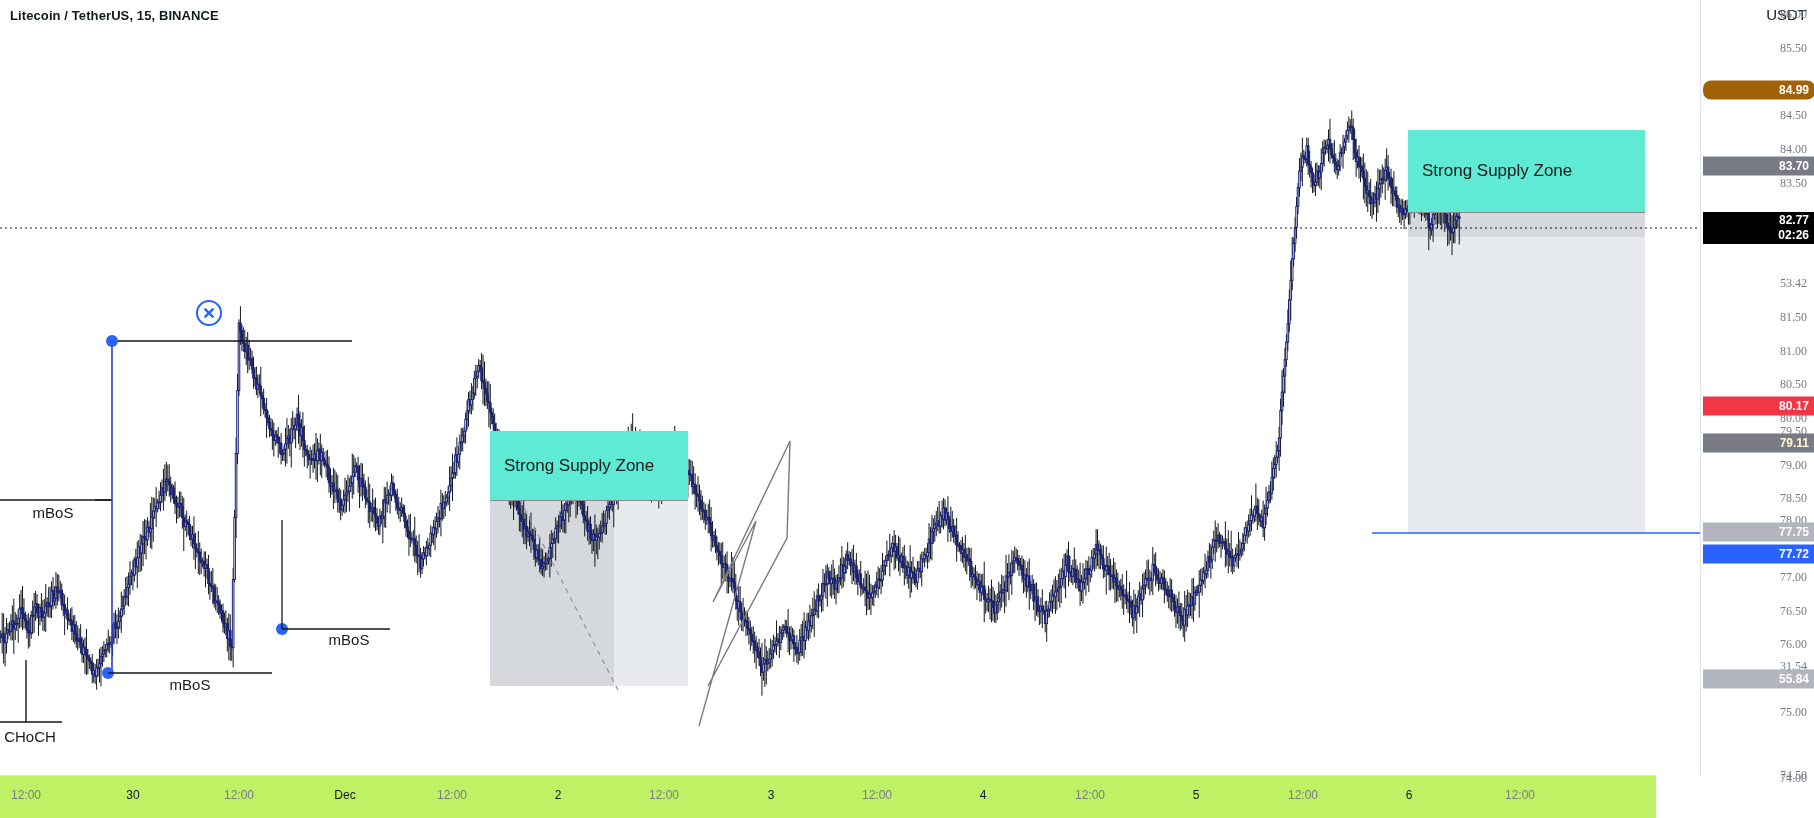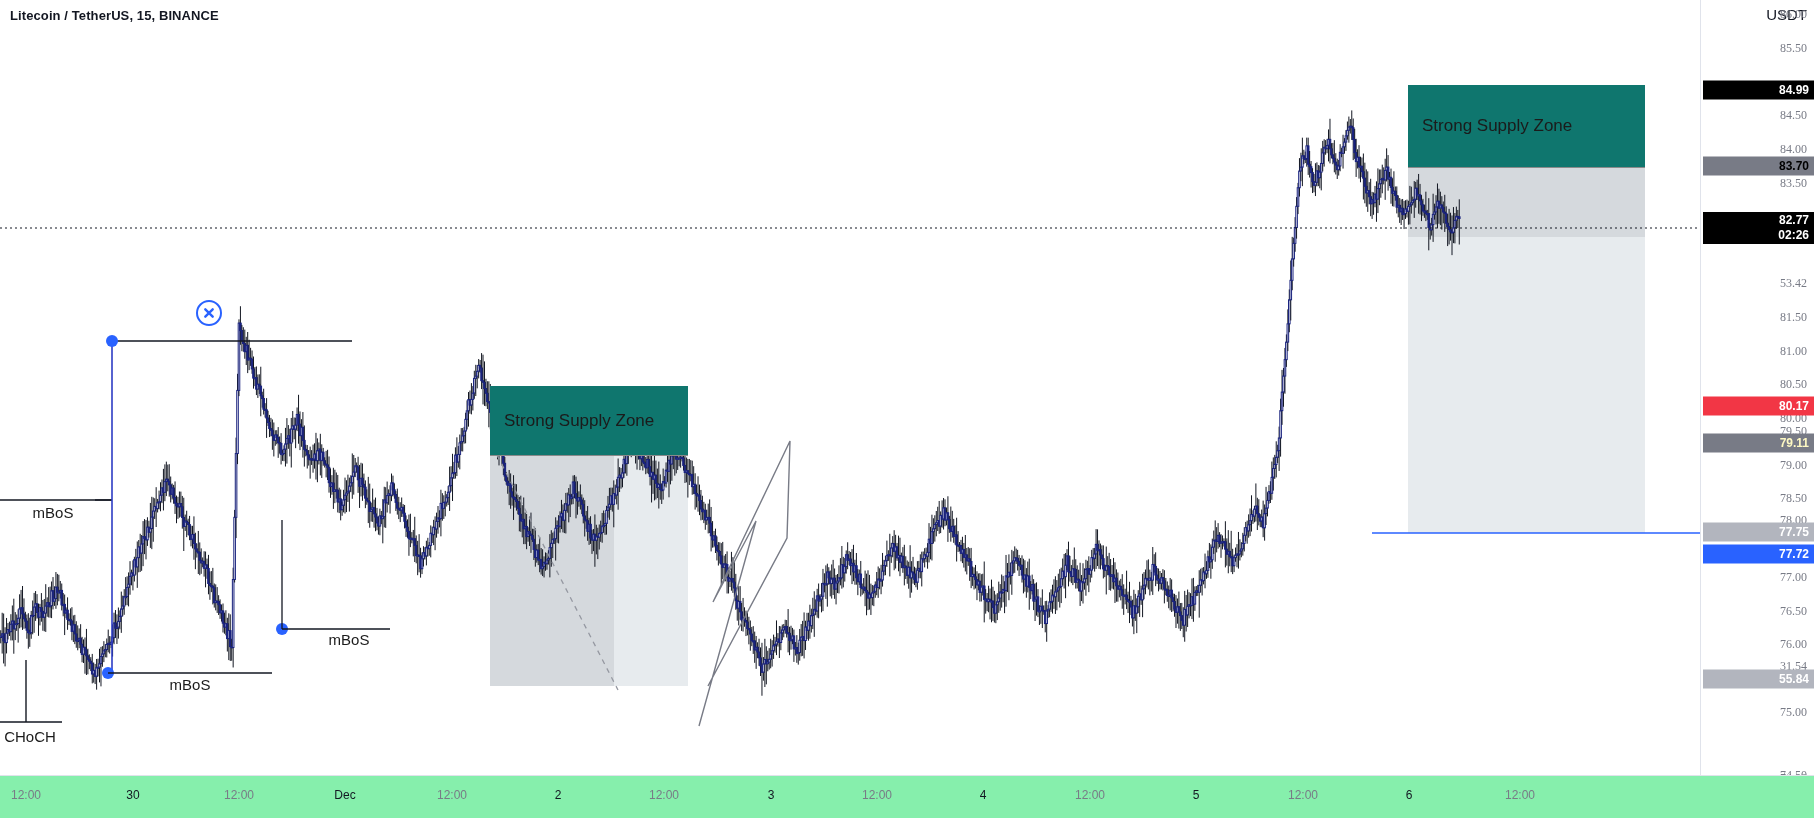--- a/index.html
+++ b/index.html
@@ -87,43 +87,44 @@
     font-size: 15px;
     color: #131722;
     font-weight: normal;
   }
 
   
   #time-scale {
     position: absolute;
     left: 0;
     top: 775px;
-    width: 1814px;
+    width: 1656px;
     height: 43px;
-    background: #86efac;
+    background: #bef264;
     border-top: 1px solid #e0e3eb;
   }
   .ts-tick {
     position: absolute;
     top: 12px;
     font-size: 12px;
     color: #787b86;
     transform: translateX(-50%);
     white-space: nowrap;
   }
   .ts-tick.bold { color: #131722; }
 
   
   .zone-label-box {
     position: absolute;
     box-sizing: border-box;
-    background: #0f766e;
+    background: #5eead4;
     border-bottom: 1px solid #8a8a8a;
     display: flex;
     align-items: center;
+    margin-top: 45px;
   }
   .zone-label-text {
     font-size: 17px;
     color: #1b1b1b;
     padding-left: 14px;
     white-space: nowrap;
   }
   .zone-body-dark {
     position: absolute;
     background: #d5d9dd;
@@ -2258,22 +2259,22 @@
       <div class="ps-tick" style="top: 465px;">79.00</div>
       <div class="ps-tick" style="top: 498px;">78.50</div>
       <div class="ps-tick" style="top: 520px;">78.00</div>
       <div class="ps-tick" style="top: 577px;">77.00</div>
       <div class="ps-tick" style="top: 611px;">76.50</div>
       <div class="ps-tick" style="top: 644px;">76.00</div>
       <div class="ps-tick" style="top: 666px;">31.54</div>
       <div class="ps-tick" style="top: 712px;">75.00</div>
       <div class="ps-tick" style="top: 745px; margin-top: 30px;">74.50</div>
       <div class="ps-tick" style="top: 778px;">74.00</div>
-      <div class="ps-badge" style="top: 90px; background: #000000; color: rgb(255, 255, 255);">84.99</div>
-      <div class="ps-badge" style="top: 166px; background: rgb(120, 123, 134); color: #000000; padding-left: 45px;">83.70</div>
+      <div class="ps-badge" style="top: 90px; background: #a16207; color: rgb(255, 255, 255); border-radius: 8px;">84.99</div>
+      <div class="ps-badge" style="top: 166px; background: rgb(120, 123, 134); color: #ffffff; padding-left: 45px;">83.70</div>
       <div class="ps-badge two-line" style="top: 228px; background: rgb(0, 0, 0); color: rgb(255, 255, 255);">
         <div>82.77</div>
         <div>02:26</div>
       </div>
       <div class="ps-badge" style="top: 406px; background: rgb(242, 54, 69); color: rgb(255, 255, 255); padding-left: 45px;">80.17</div>
       <div class="ps-badge" style="top: 443px; background: rgb(120, 123, 134); color: #fef9c3;">79.11</div>
       <div class="ps-badge" style="top: 532px; background: rgb(178, 181, 190); color: rgb(255, 255, 255);">77.75</div>
       <div class="ps-badge" style="top: 554px; background: rgb(41, 98, 255); color: rgb(255, 255, 255);">77.72</div>
       <div class="ps-badge" style="top: 679px; background: rgb(178, 181, 190); color: rgb(255, 255, 255);">55.84</div>
     </div>

